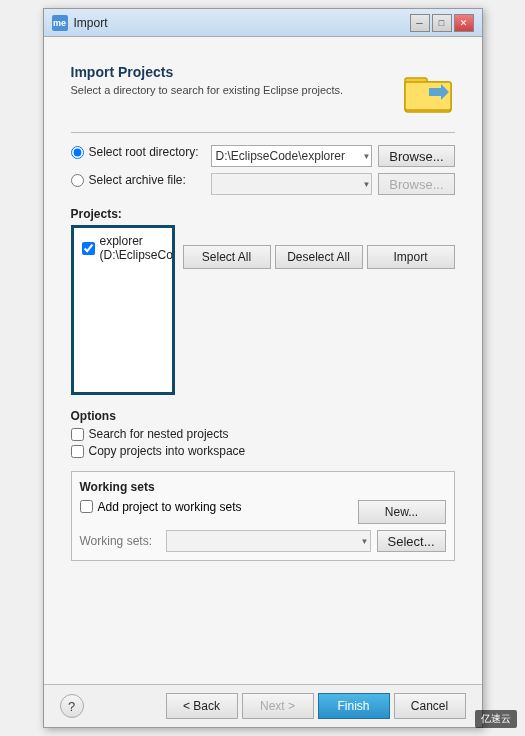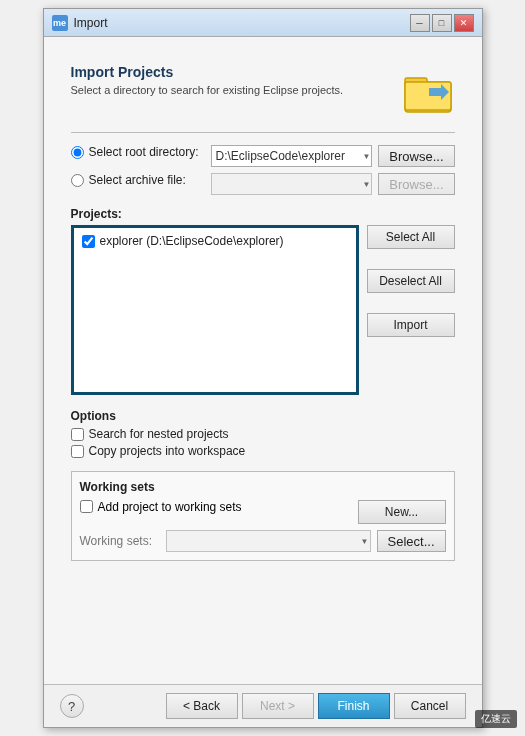--- a/index.html
+++ b/index.html
@@ -197,23 +197,24 @@
       cursor: pointer;
       font-size: 12px;
       color: #222;
     }
     .project-item input[type="checkbox"] {
       margin-right: 5px;
       cursor: pointer;
     }
     .side-buttons {
       display: flex;
-      flex-direction: column;
-      gap: 20px;
+      flex-direction: row;
+      gap: 4px;
       flex-shrink: 0;
+      margin-top: 20px;
     }
     .action-btn {
       width: 88px;
       height: 24px;
       border: 1px solid #aaa;
       background: linear-gradient(to bottom, #f5f5f5, #e0e0e0);
       cursor: pointer;
       font-size: 12px;
       color: #222;
     }

